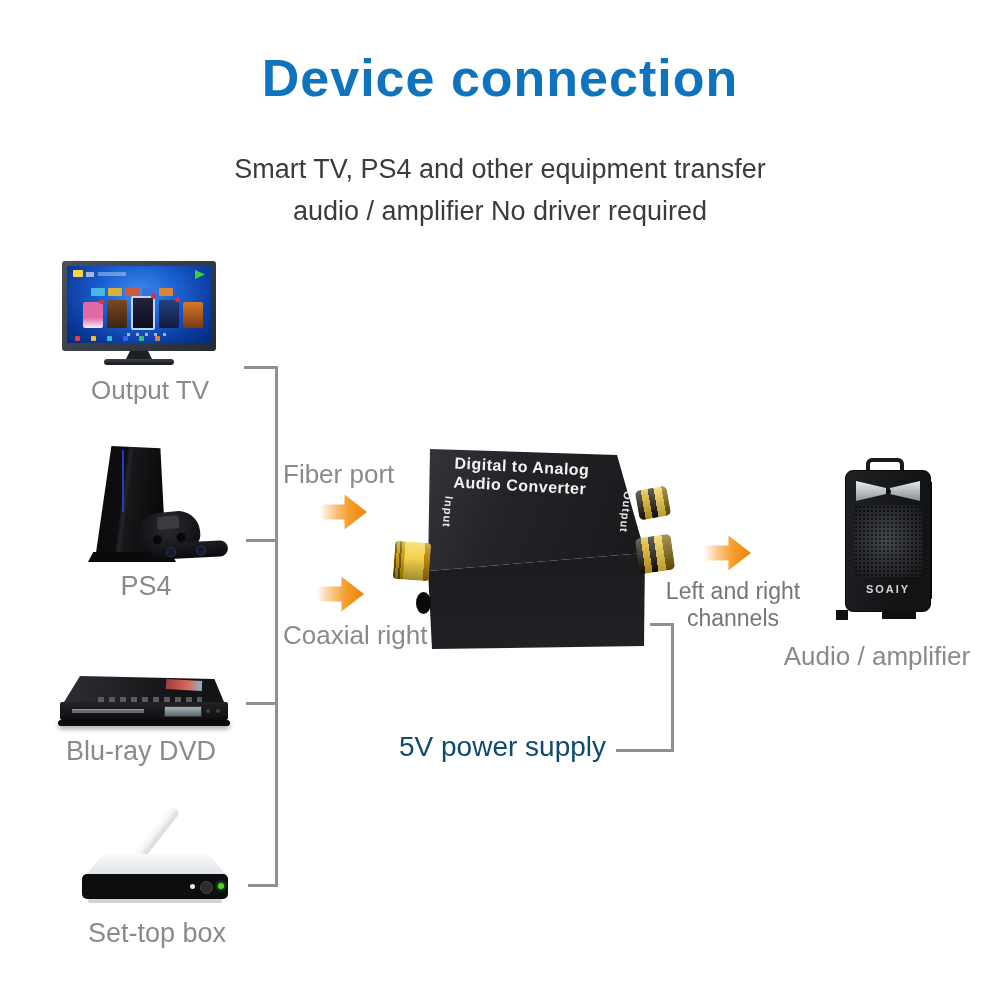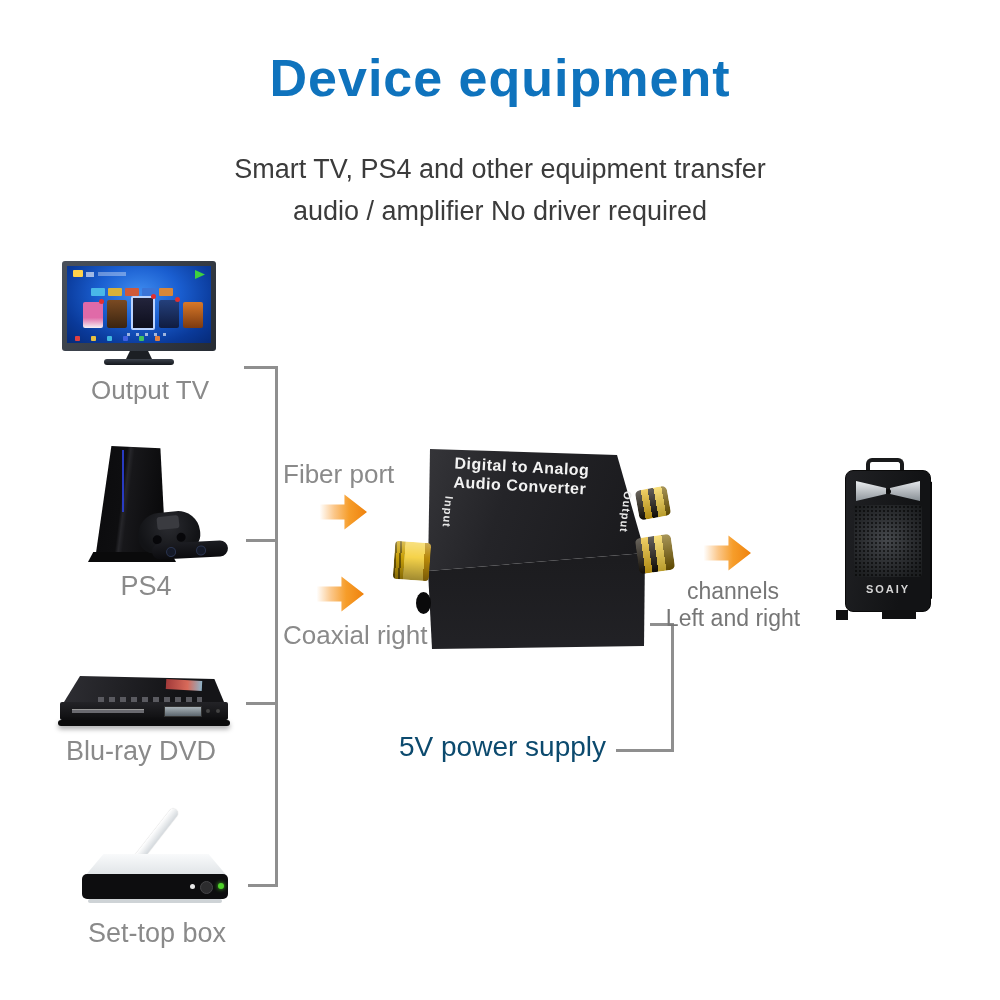--- a/index.html
+++ b/index.html
@@ -149,21 +149,21 @@
 
   .power-label{position:absolute;left:399px;top:731px;color:#0c4a6e;font-size:28px;white-space:nowrap;}
   .channels{position:absolute;left:648px;top:578px;width:170px;text-align:center;
     color:#767676;font-size:23px;line-height:27px;}
 </style>
 </head>
 <body>
 
 <div class="canvas">
 
-  <div class="title">Device equipment</div>
+  <div class="title">Device connection</div>
   <div class="subtitle">
     <div>Smart TV, PS4 and other equipment transfer</div>
     <div>audio / amplifier No driver required</div>
   </div>
 
   <div class="tv">
     <div class="tv-frame"></div>
     <div class="tv-screen">
       <div class="tv-ic1"></div>
       <div class="tv-ic2"></div>
@@ -263,31 +263,32 @@
   <div class="arrow" style="left:317px;top:574px;"></div>
   <div class="lbl" style="left:283px;top:620px;">Coaxial right</div>
 
   <div class="power-label">5V power supply</div>
   <div class="line" style="left:616px;top:749px;width:58px;height:3px;"></div>
   <div class="line" style="left:671px;top:623px;width:3px;height:129px;"></div>
   <div class="line" style="left:650px;top:623px;width:24px;height:3px;"></div>
 
   <div class="arrow" style="left:704px;top:533px;"></div>
   <div class="channels">
+    <div>Left and right</div>
     <div>channels</div>
-    <div>Left and right</div>
   </div>
 
   <div class="spk">
     <div class="spk-handle"></div>
     <div class="spk-side"></div>
     <div class="spk-body">
       <div class="spk-tw-l"></div>
       <div class="spk-tw-r"></div>
       <div class="spk-tw-c"></div>
       <div class="spk-grille"></div>
       <div class="spk-brand">SOAIY</div>
     </div>
     <div class="spk-foot" style="left:10px;top:152px;width:12px;height:10px;"></div>
     <div class="spk-foot" style="left:56px;top:152px;width:34px;height:9px;"></div>
   </div>
+  <div class="lbl center" style="left:757px;top:641px;width:240px;">Audio / amplifier</div>
 
 </div>
 
 </body></html>

